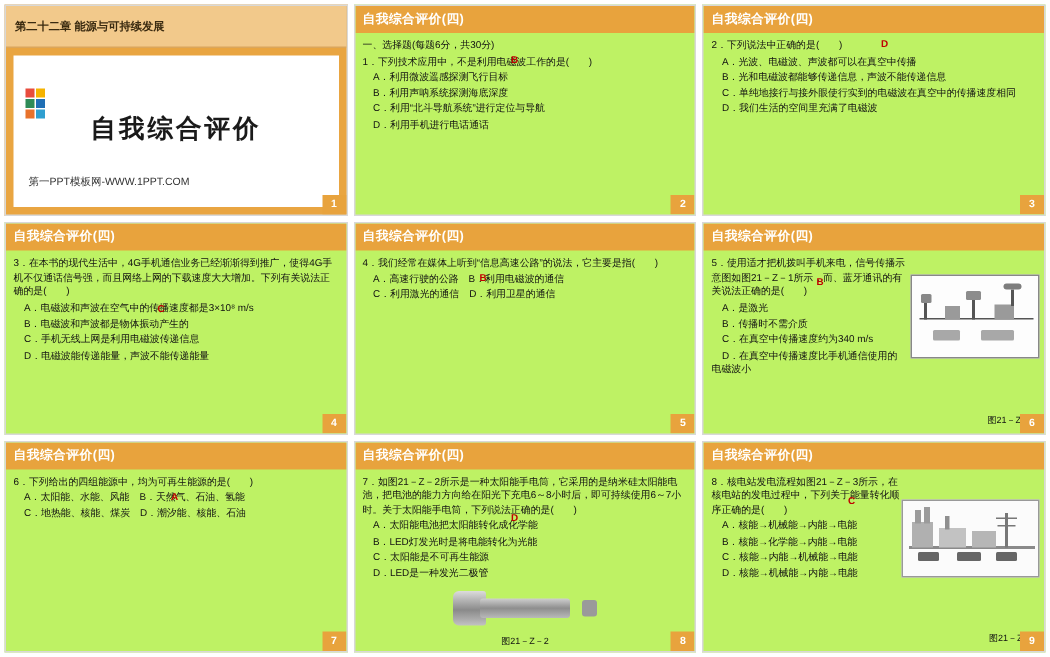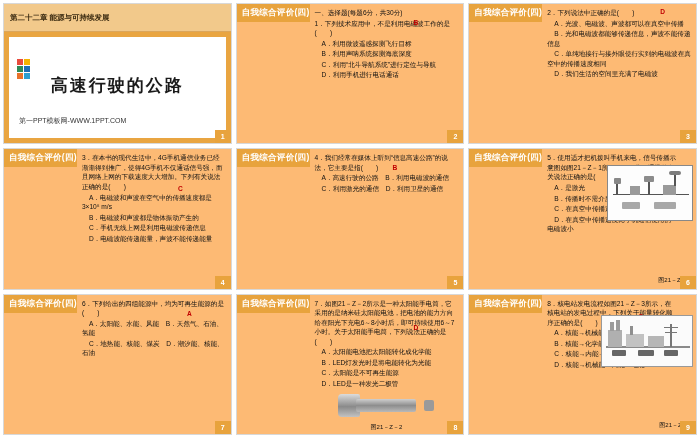--- a/index.html
+++ b/index.html
@@ -11,24 +11,25 @@
   .grid {
     display: grid;
     grid-template-columns: repeat(3, 1fr);
     grid-template-rows: repeat(3, 1fr);
     gap: 4px;
     padding: 3px;
     width: 700px; height: 438px;
   }
   .slide {
     position: relative;
-    background: #fdba74;
+    background: #bef264;
     border: 1px solid #d8d8d8;
     overflow: hidden;
     display: flex;
+    flex-direction: column;
   }
   
   .hdr {
     background: #e8a33d;
     height: 18px;
     display: flex;
     align-items: center;
     padding-left: 5px;
     flex: 0 0 auto;
   }
@@ -159,21 +160,21 @@
     </div>
     <div class="cover-inner">
       <div class="cover-logo">
         <div class="cl" style="background:#e84c3d"></div>
         <div class="cl" style="background:#f5b301"></div>
         <div class="cl" style="background:#2e8b57"></div>
         <div class="cl" style="background:#1f6fb5"></div>
         <div class="cl" style="background:#e8722b"></div>
         <div class="cl" style="background:#2f9fd0"></div>
       </div>
-      <div class="cover-title">高速行驶的公路</div>
+      <div class="cover-title">自我综合评价</div>
       <div class="cover-sub">第一PPT模板网-WWW.1PPT.COM</div>
     </div>
     <div class="cover-pg">1</div>
   </div>
 
   <div class="slide">
     <div class="hdr">
       <span class="hdr-txt">自我综合评价(四)</span>
     </div>
     <div class="body">

